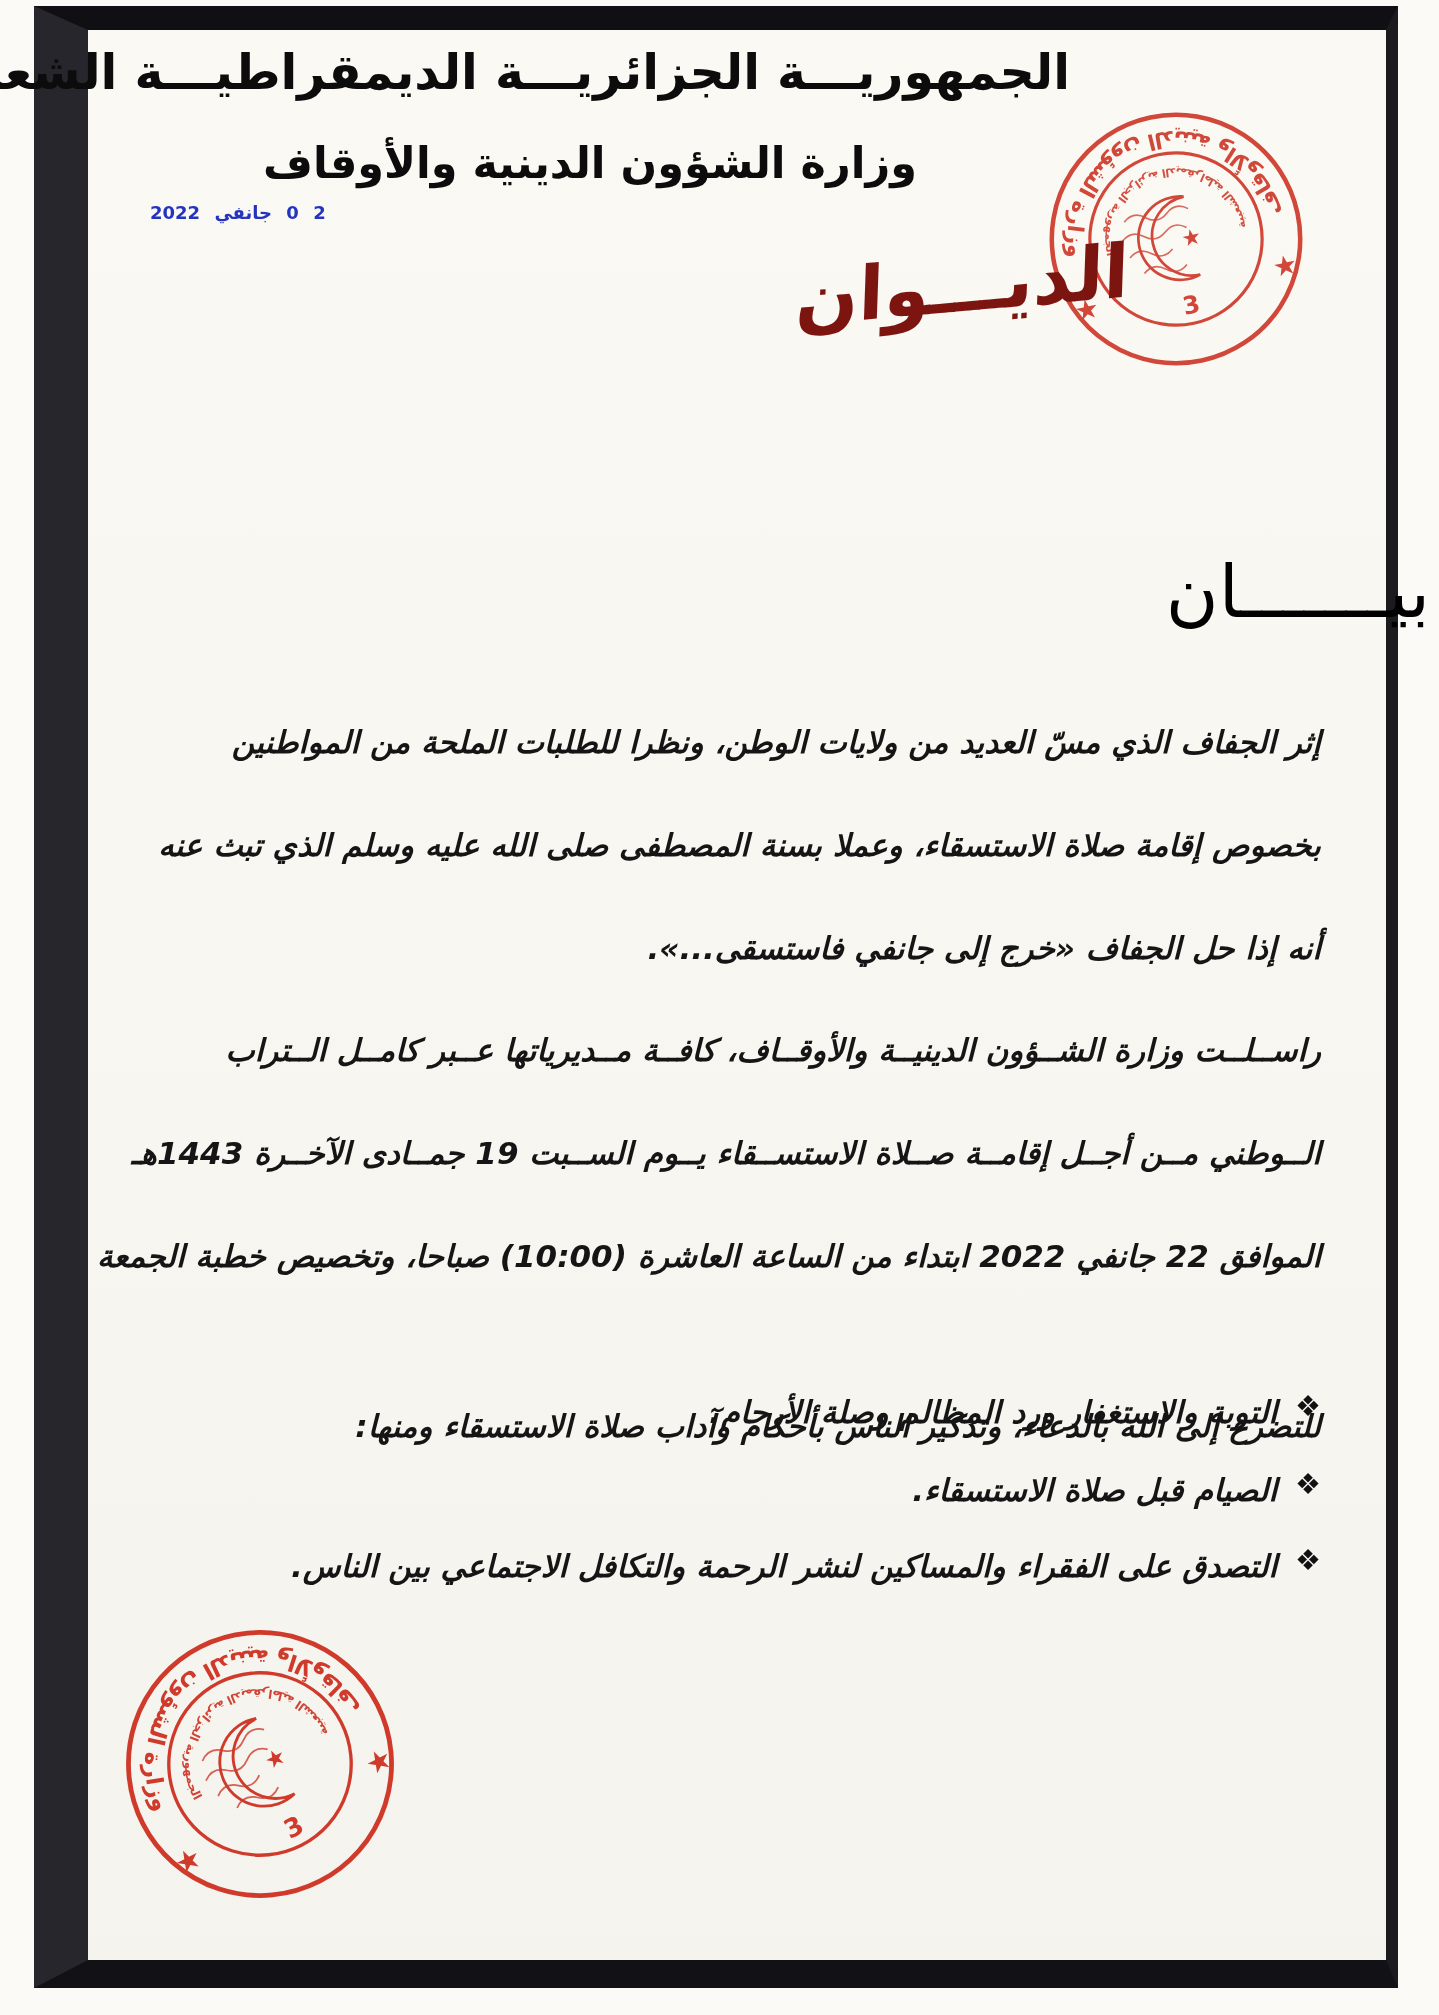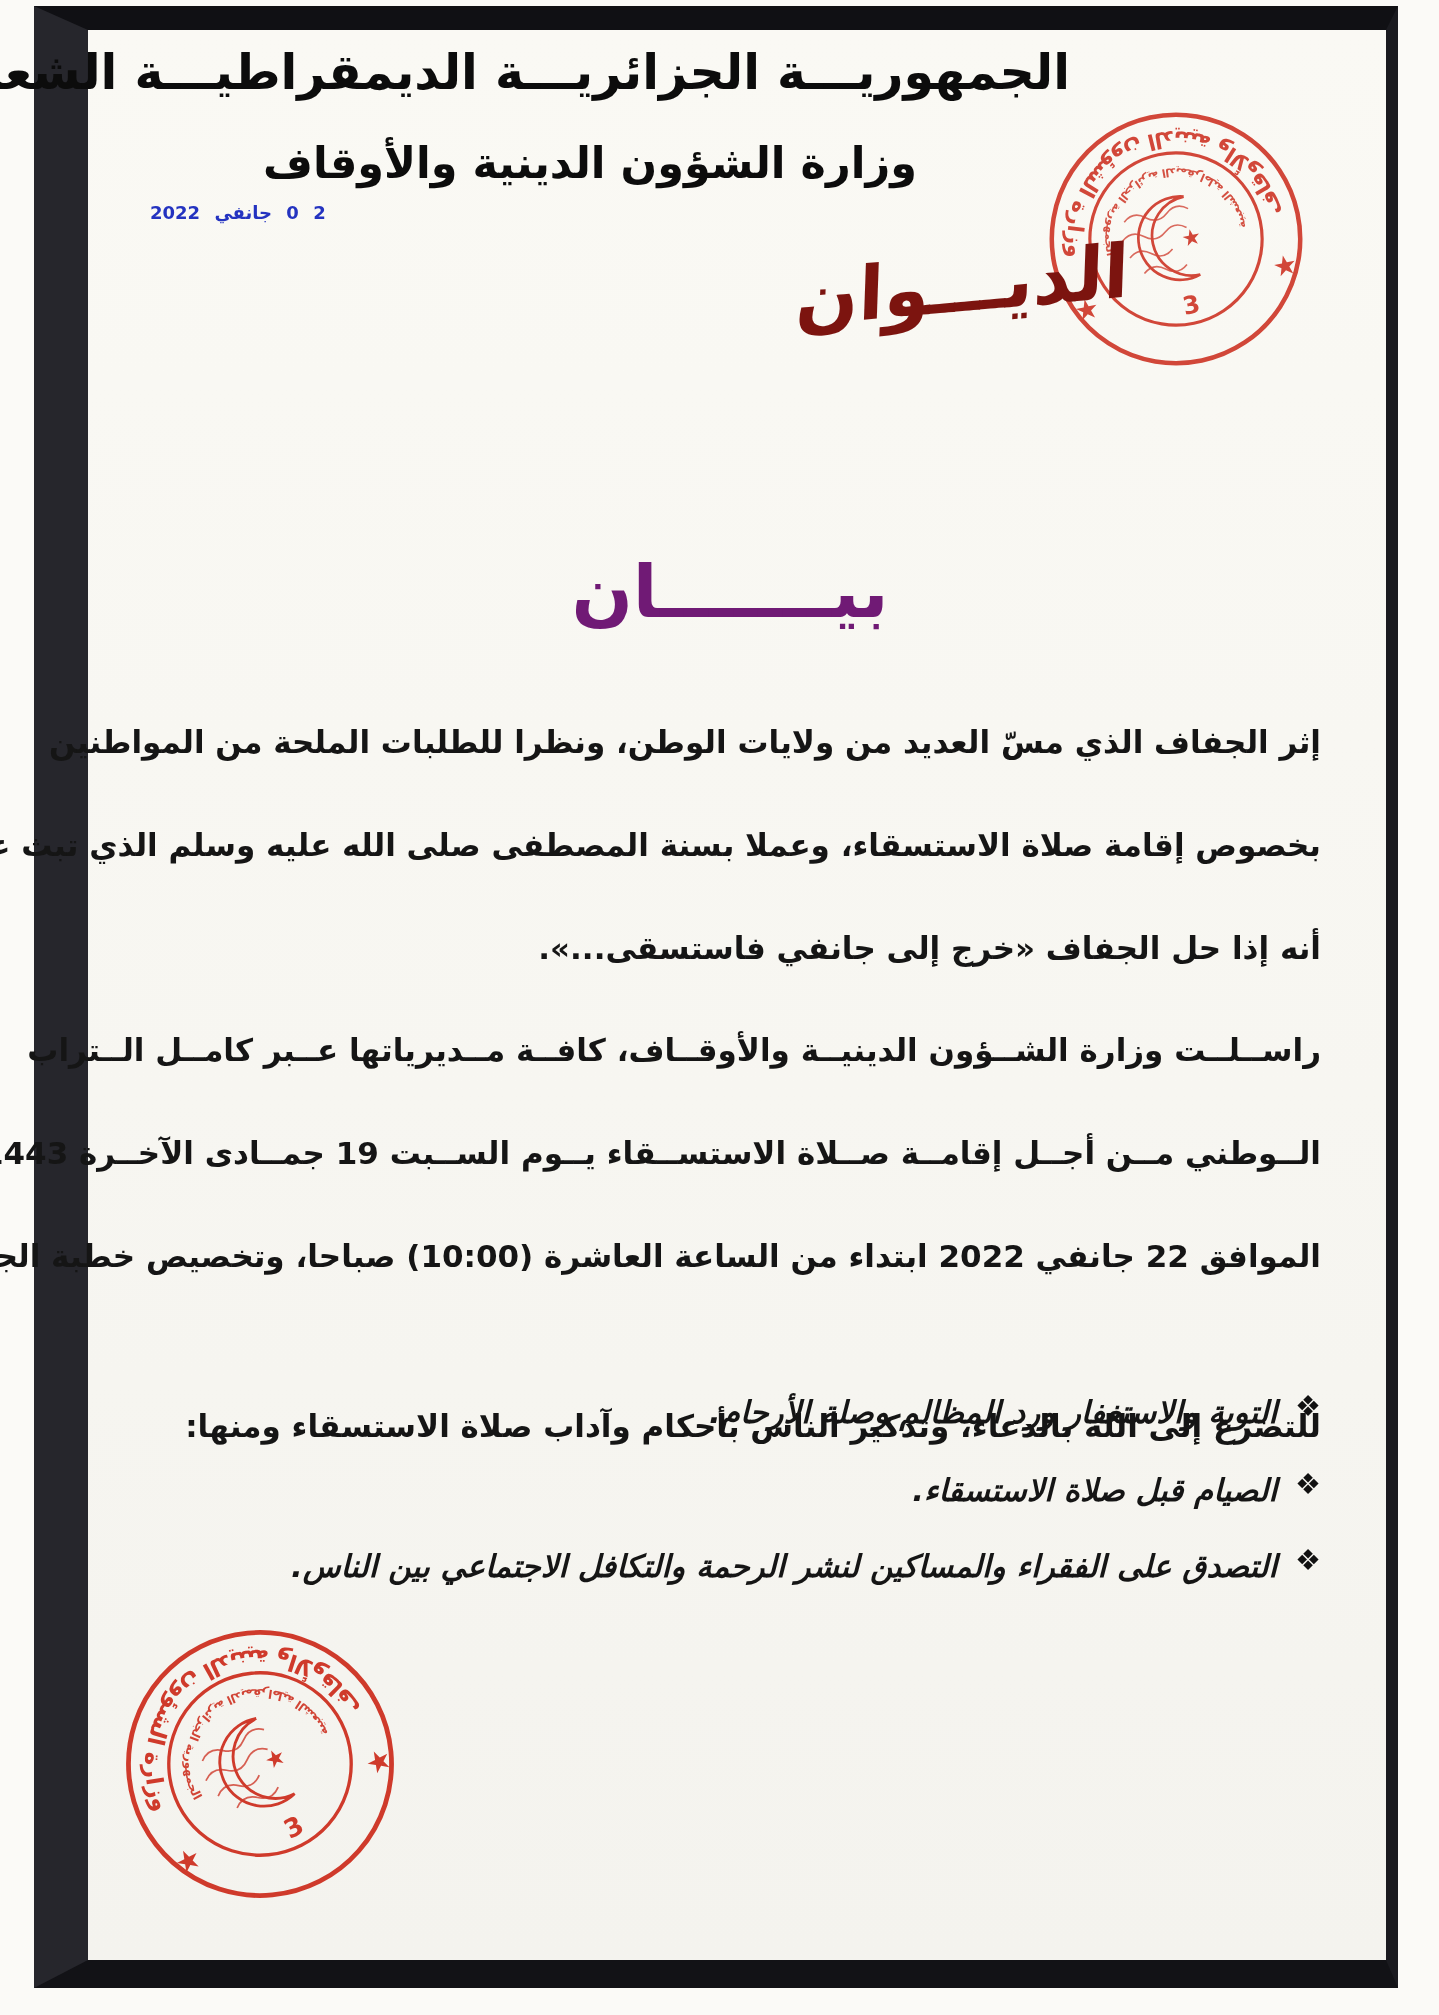--- a/index.html
+++ b/index.html
@@ -26,26 +26,26 @@
   }
   .stamp{position:absolute;}
   .stamp-top{left:1040px;top:103px;width:272px;height:272px;transform:rotate(-12deg);opacity:.93;}
   .stamp-bottom{left:116px;top:1620px;width:288px;height:288px;transform:rotate(-27deg);}
   .diwan{
     position:absolute;left:795px;top:242px;font-size:74px;font-weight:bold;
     color:#7c140f;direction:rtl;white-space:nowrap;z-index:6;
     transform:rotate(-5deg) skewX(-7deg);
   }
   .doc-title{
-    position:absolute;top:550px;left:30px;width:1400px;text-align:center;
-    font-size:72px;font-weight:bold;color:#701a75;direction:rtl;white-space:nowrap;
+    position:absolute;top:550px;left:30px;width:1400px;text-align:right;
+    font-size:72px;font-weight:normal;color:#000000;direction:rtl;white-space:nowrap;
   }
   .bodyline{
     position:absolute;right:118px;font-size:31px;font-weight:bold;color:#151515;
-    direction:rtl;white-space:nowrap;text-align:right;
+    direction:rtl;white-space:nowrap;text-align:right;font-style:italic;
   }
   .bl1{top:724px;} .bl2{top:827px;} .bl3{top:930px;}
   .bl4{top:1032px;} .bl5{top:1135px;} .bl6{top:1238px;} .bl7{top:1408px;}
   .bullet{
     position:absolute;right:118px;font-size:31px;font-weight:bold;color:#151515;
     direction:rtl;white-space:nowrap;font-style:italic;
   }
   .bu1{top:1394px;} .bu2{top:1472px;} .bu3{top:1548px;}
   .bullet .marker{font-size:29px;position:relative;top:-7px;margin-left:18px;color:#111;}
 </style>

